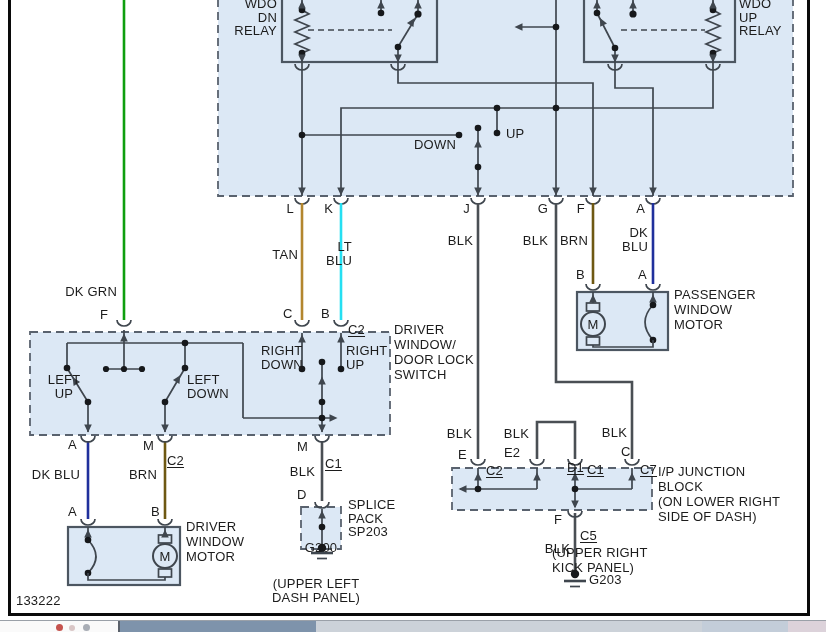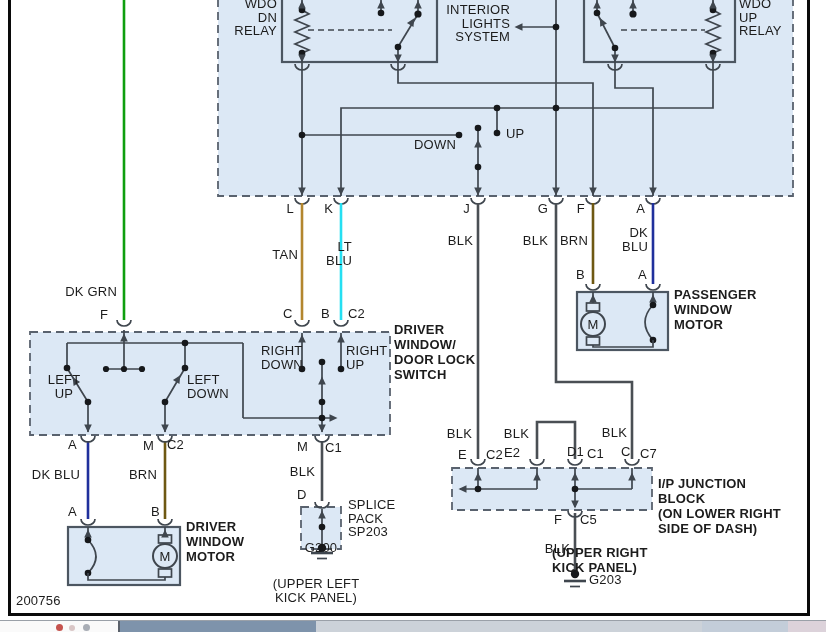--- a/index.html
+++ b/index.html
@@ -2,22 +2,22 @@
 <html style="--tan: #b3862e; --lt_blu: #25dff2; --brn: #6e5812; --dk_blu: #20309c; --dk_grn: #0f9e0f; --blk_wire: #4a4f54; --line: #3f464e; --text: #1c1c1c; --section_fill: #dce8f5; --frame: #0a0a0a;"><head>
 <meta charset="utf-8">
 <style>
   html,body{margin:0;padding:0;background:#ffffff;}
   #stage{position:relative;width:826px;height:632px;background:#ffffff;overflow:hidden;
          font-family:"Liberation Sans",sans-serif;}
   #wiring{position:absolute;left:0;top:0;}
   .lbl{position:absolute;font:13px/13.5px "Liberation Sans",sans-serif;color:var(--text,#1c1c1c);
        white-space:pre-line;letter-spacing:0.2px;}
   .r{text-align:right;} .c{text-align:center;}
-  .u{text-underline-offset:2px;}
-  .lh15{line-height:15px;font-weight:bold;}
+  .u{text-decoration:underline;text-underline-offset:2px;margin-top:16px;}
+  .lh15{line-height:15px;}
   
   .ln{stroke:var(--line,#3f464e);stroke-width:1.7;fill:none;}
   .dashlink{stroke-dasharray:6,4;}
   .wire{stroke-width:2.6;fill:none;}
   .w-tan{stroke:var(--tan,#b3862e);} .w-ltblu{stroke:var(--lt_blu,#25dff2);}
   .w-brn{stroke:var(--brn,#6e5812);} .w-dkblu{stroke:var(--dk_blu,#20309c);}
   .w-grn{stroke:var(--dk_grn,#0f9e0f);} .w-blk{stroke:var(--blk_wire,#4a4f54);}
   .dot{fill:#16181b;} .arr{fill:var(--line,#3f464e);}
   .secbox{fill:var(--section_fill,#dce8f5);stroke:#59626e;stroke-width:1.8;stroke-dasharray:8,5;}
   .solidbox{fill:var(--section_fill,#dce8f5);stroke:#4c5661;stroke-width:2.2;}
@@ -220,23 +220,20 @@
       <rect class="ln" x="158.5" y="569" width="13" height="8"></rect>
       <path class="ln" d="M88,573V580H165V577"></path>
     </g>
 
     <path d="M9.5,0V616 M8,614.5H810 M808.5,0V616" stroke="#0a0a0a" stroke-width="3" fill="none"></path>
   </svg>
 
   <div class="lbl r" style="left:213px;top:-3px;width:64px">WDO
 DN
 RELAY</div>
-  <div class="lbl r" style="left:428px;top:3px;width:82px">INTERIOR
-LIGHTS
-SYSTEM</div>
   <div class="lbl" style="left:739px;top:-3px">WDO
 UP
 RELAY</div>
   <div class="lbl r" style="left:404px;top:138px;width:52px">DOWN</div>
   <div class="lbl" style="left:506px;top:127px">UP</div>
 
   <div class="lbl r" style="left:280px;top:202px;width:14px">L</div>
   <div class="lbl r" style="left:319px;top:202px;width:14px">K</div>
   <div class="lbl r" style="left:456px;top:202px;width:14px">J</div>
   <div class="lbl r" style="left:534px;top:202px;width:14px">G</div>
@@ -289,44 +286,44 @@
 WINDOW
 MOTOR</div>
 
   <div class="lbl r" style="left:283px;top:465px;width:32px">BLK</div>
   <div class="lbl" style="left:297px;top:488px">D</div>
   <div class="lbl" style="left:348px;top:498px">SPLICE
 PACK
 SP203</div>
   <div class="lbl c" style="left:291px;top:541px;width:60px">G200</div>
   <div class="lbl c" style="left:266px;top:577px;width:100px">(UPPER LEFT
-KICK PANEL)</div>
+DASH PANEL)</div>
 
   <div class="lbl r" style="left:440px;top:427px;width:32px">BLK</div>
   <div class="lbl r" style="left:497px;top:427px;width:32px">BLK</div>
   <div class="lbl r" style="left:595px;top:426px;width:32px">BLK</div>
   <div class="lbl" style="left:458px;top:448px">E</div>
   <div class="lbl u" style="left:486px;top:448px">C2</div>
   <div class="lbl" style="left:504px;top:446px">E2</div>
   <div class="lbl u" style="left:567px;top:445px">D1</div>
   <div class="lbl u" style="left:587px;top:447px">C1</div>
   <div class="lbl" style="left:621px;top:445px">C</div>
   <div class="lbl u" style="left:640px;top:447px">C7</div>
-  <div class="lbl lh15" style="left:658px;top:476px">I/P JUNCTION
+  <div class="lbl lh15" style="left:658px;top:464px">I/P JUNCTION
 BLOCK
 (ON LOWER RIGHT
 SIDE OF DASH)</div>
   <div class="lbl" style="left:554px;top:513px">F</div>
   <div class="lbl u" style="left:580px;top:513px">C5</div>
   <div class="lbl r" style="left:538px;top:542px;width:32px">BLK</div>
   <div class="lbl lh15" style="left:552px;top:545px">(UPPER RIGHT
 KICK PANEL)</div>
   <div class="lbl" style="left:589px;top:573px">G203</div>
 
-  <div class="lbl" style="left:16px;top:594px">200756</div>
+  <div class="lbl" style="left:16px;top:594px">133222</div>
 
   <div id="taskbar">
     <div class="tseg" style="left:0;width:118px;background:#fafafa">
       <span class="ticon" style="left:56px;top:3px;width:7px;height:7px;background:#c5534e"></span>
       <span class="ticon" style="left:69px;top:4px;width:6px;height:6px;background:#d9c6c6"></span>
       <span class="ticon" style="left:83px;top:3px;width:7px;height:7px;background:#a8adb5"></span>
     </div>
     <div class="tseg" style="left:118px;width:2px;background:#5a616b"></div>
     <div class="tseg" style="left:120px;width:196px;background:#7e93ab"></div>
     <div class="tseg" style="left:316px;width:386px;background:#ccd2d9"></div>

